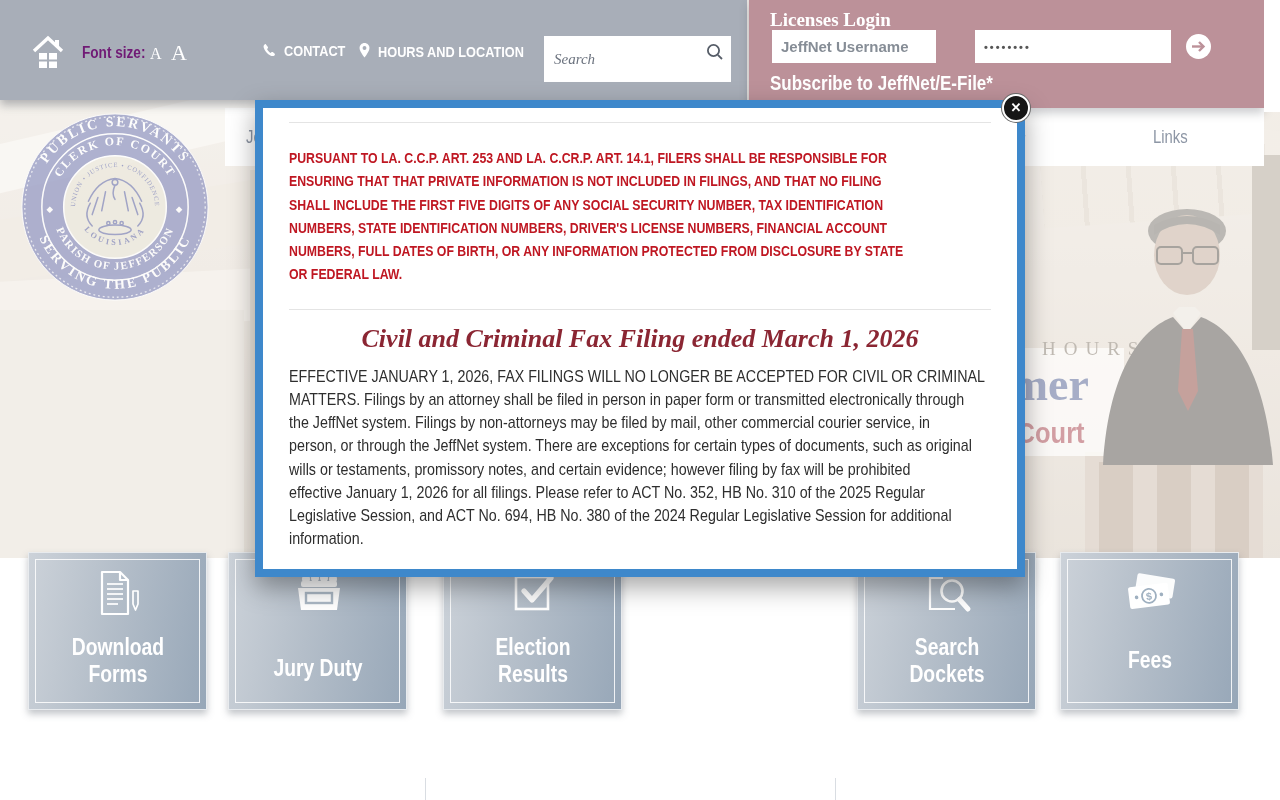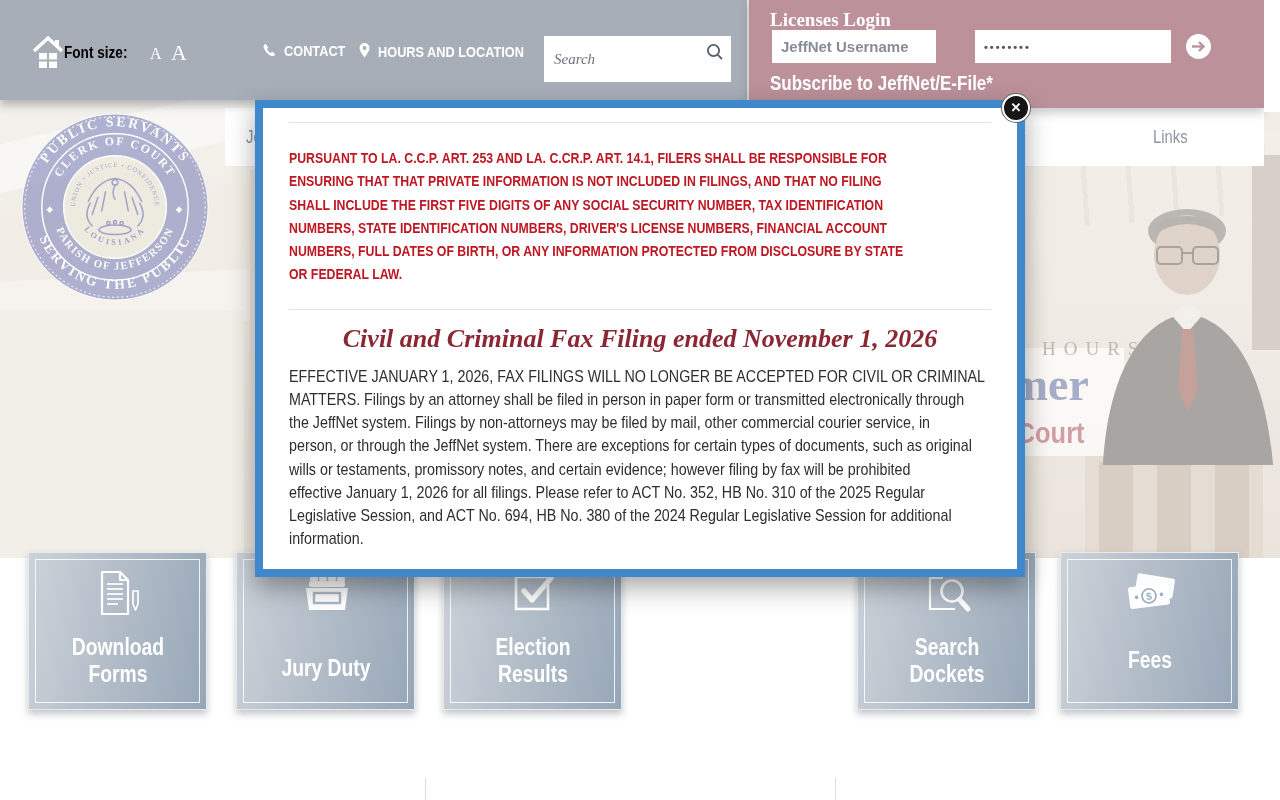--- a/index.html
+++ b/index.html
@@ -34,21 +34,21 @@
 
   
   .header-gray{position:absolute;left:0;top:0;width:747px;height:100px;background:#a8aeb8;
                z-index:3;box-shadow:0 5px 9px rgba(50,55,65,.35);}
   .sep-line{position:absolute;left:747px;top:0;width:2px;height:100px;background:#e9e4e2;z-index:3;}
   .jeffnet{position:absolute;left:749px;top:0;width:515px;height:108px;background:#bc9199;
            z-index:3;box-shadow:0 5px 9px rgba(50,55,65,.25);}
   .right-strip{position:absolute;left:1264px;top:0;width:16px;height:112px;background:#fff;z-index:3;}
 
   .home-btn{position:absolute;left:30px;top:34px;width:36px;height:38px;border:none;background:transparent;cursor:pointer;padding:0;}
-  .fs-label{position:absolute;left:64px;top:44px;color:#000000;font-weight:bold;font-size:16px;}
+  .fs-label{position:absolute;left:82px;top:44px;color:#701a75;font-weight:bold;font-size:16px;}
   .fsA{position:absolute;border:none;background:transparent;color:#fff;cursor:pointer;
        font-family:"Liberation Serif","DejaVu Serif",serif;padding:0;}
   .fsA.small{left:150px;top:45px;font-size:16px;}
   .fsA.large{left:171px;top:40px;font-size:22px;}
   .hdr-link{position:absolute;top:42px;color:#fff;font-weight:bold;font-size:15px;text-decoration:none;cursor:pointer;}
   .hdr-link .ic{margin-right:7px;vertical-align:-2px;}
   .contact{left:262px;}
   .hours{left:358px;}
   .searchbox{position:absolute;left:544px;top:36px;width:187px;height:46px;background:#fff;}
   .searchbox input{position:absolute;left:0;top:0;width:100%;height:100%;border:none;outline:none;
@@ -101,21 +101,21 @@
   
   .tile{position:absolute;top:552px;width:177px;height:156px;z-index:2;cursor:pointer;
         background:linear-gradient(100deg,#ccd2d9 0%,#b4bec9 45%,#97a7b8 100%);
         border:1px solid #e8ebee;box-shadow:0 4px 7px rgba(80,90,100,.35);
         display:flex;flex-direction:column;align-items:center;}
   .tile .inner{position:absolute;inset:6px;border:1px solid rgba(255,255,255,.85);pointer-events:none;}
   .tile .ticon{margin-top:13px;height:56px;}
   .tile .tlabel{flex:1;display:flex;align-items:center;justify-content:center;width:130px;
         transform:scaleX(.84);transform-origin:center top;
         color:#fff;font-weight:bold;font-size:23px;line-height:27px;text-align:center;padding-bottom:10px;}
-  .t1{left:28px;}.t2{left:236px;gap:16px;}.t3{left:443px;}.t4{left:650px;}.t5{left:857px;}.t6{left:1060px;}
+  .t1{left:28px;}.t2{left:228px;gap:16px;}.t3{left:443px;}.t4{left:650px;}.t5{left:857px;}.t6{left:1060px;}
 
   
   .vdiv{position:absolute;width:1px;background:#d9dde2;top:778px;height:22px;z-index:1;}
   .vd1{left:425px;}.vd2{left:835px;}
 </style>
 </head>
 <body>
 
 <div class="page">
 
@@ -325,21 +325,21 @@
 
   <div class="modal">
     <div class="rule rule1"></div>
     <div class="notice">PURSUANT TO LA. C.C.P. ART. 253 AND LA. C.CR.P. ART. 14.1, FILERS SHALL BE RESPONSIBLE FOR
 ENSURING THAT THAT PRIVATE INFORMATION IS NOT INCLUDED IN FILINGS, AND THAT NO FILING
 SHALL INCLUDE THE FIRST FIVE DIGITS OF ANY SOCIAL SECURITY NUMBER, TAX IDENTIFICATION
 NUMBERS, STATE IDENTIFICATION NUMBERS, DRIVER'S LICENSE NUMBERS, FINANCIAL ACCOUNT
 NUMBERS, FULL DATES OF BIRTH, OR ANY INFORMATION PROTECTED FROM DISCLOSURE BY STATE
 OR FEDERAL LAW.</div>
     <div class="rule rule2"></div>
-    <div class="m-heading">Civil and Criminal Fax Filing ended November 1, 2026</div>
+    <div class="m-heading">Civil and Criminal Fax Filing ended March 1, 2026</div>
     <div class="m-body">EFFECTIVE JANUARY 1, 2026, FAX FILINGS WILL NO LONGER BE ACCEPTED FOR CIVIL OR CRIMINAL
 MATTERS. Filings by an attorney shall be filed in person in paper form or transmitted electronically through
 the JeffNet system. Filings by non-attorneys may be filed by mail, other commercial courier service, in
 person, or through the JeffNet system. There are exceptions for certain types of documents, such as original
 wills or testaments, promissory notes, and certain evidence; however filing by fax will be prohibited
 effective January 1, 2026 for all filings. Please refer to ACT No. 352, HB No. 310 of the 2025 Regular
 Legislative Session, and ACT No. 694, HB No. 380 of the 2024 Regular Legislative Session for additional
 information.</div>
   </div>
   <button class="modal-close">✕</button>

